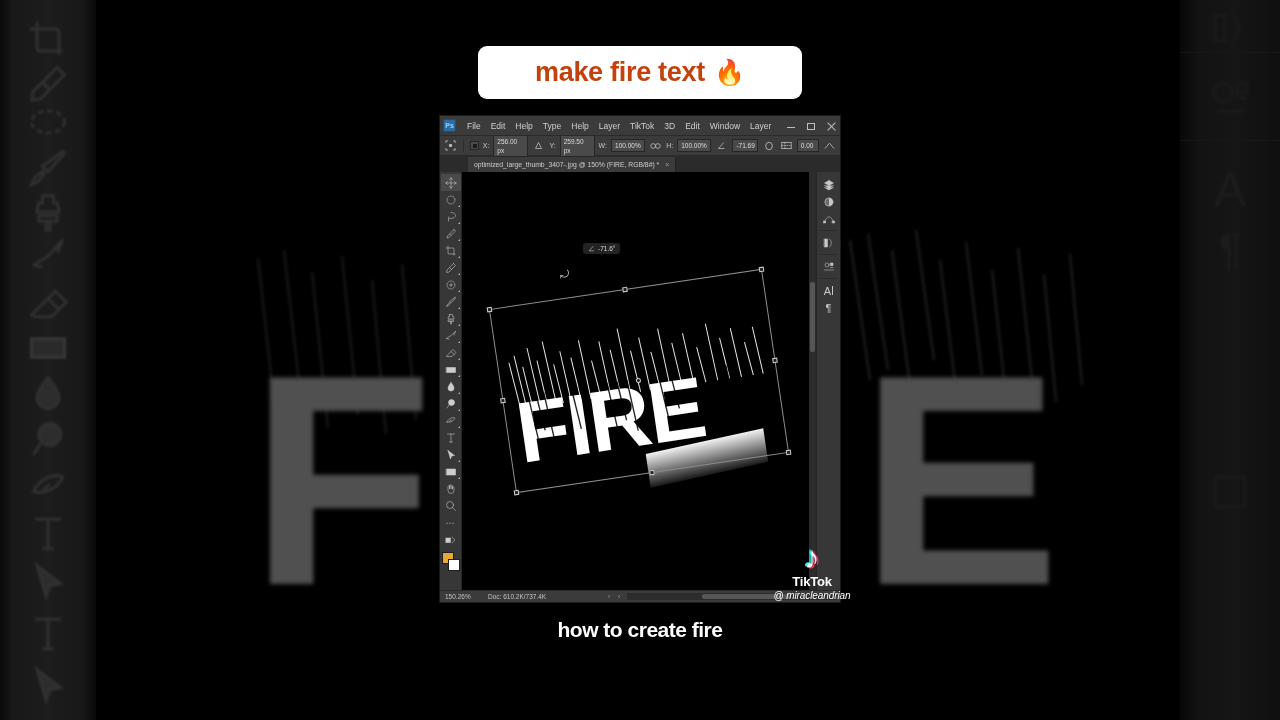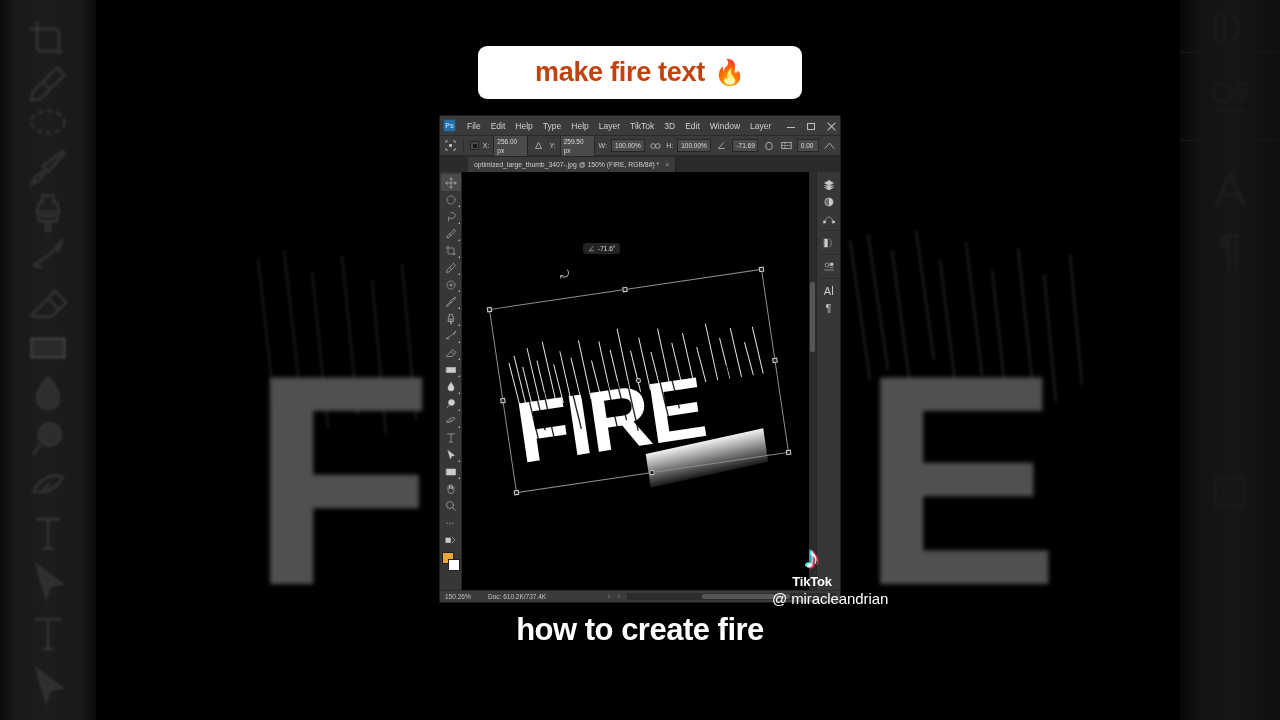--- a/index.html
+++ b/index.html
@@ -175,37 +175,37 @@
     justify-content:center; gap:9px;
   }
   #top-caption .txt {
     font-size:27px; font-weight:700; color:#c2410c; letter-spacing:-.3px;
     font-family:"Liberation Sans", sans-serif;
   }
   #top-caption .emoji { font-size:25px; line-height:1; }
 
   #bottom-caption {
     position:absolute; left:440px; top:608px; width:400px;
-    text-align:center; color:#fff; font-weight:700; font-size:31px;
+    text-align:center; color:#fff; font-weight:700; font-size:21px;
     line-height:43px; letter-spacing:-.5px;
     font-family:"Liberation Sans", sans-serif;
   }
 
   
   #tiktok-wm { position:absolute; left:772px; top:542px; width:80px; text-align:center; z-index:9; }
   #tiktok-wm .note { font-size:31px; line-height:31px; color:#fff; position:relative; display:inline-block; }
   #tiktok-wm .note::before {
     content:"♪"; position:absolute; left:-2px; top:-1px; color:#25F4EE;
   }
   #tiktok-wm .note::after {
     content:"♪"; position:absolute; left:2px; top:1px; color:#FE2C55;
   }
   #tiktok-wm .note span { position:relative; z-index:2; color:#fff; }
   #tiktok-wm .brand { font-size:13px; font-weight:700; color:#fff; margin-top:1px; letter-spacing:-.2px; }
-  #tiktok-wm .handle { font-size:15px; color:#fff; margin-top:1px; letter-spacing:-.1px; white-space:nowrap; }
+  #tiktok-wm .handle { font-size:10px; color:#fff; margin-top:1px; letter-spacing:-.1px; white-space:nowrap;font-style:italic; }
 </style>
 </head>
 <body>
 
 <div id="stage">
 
   <div id="bg-blur">
 
     <div class="bg-streaks" style="left:840px;top:230px;width:340px;height:200px;">
       <svg width="340" height="200" viewBox="0 0 340 200">

